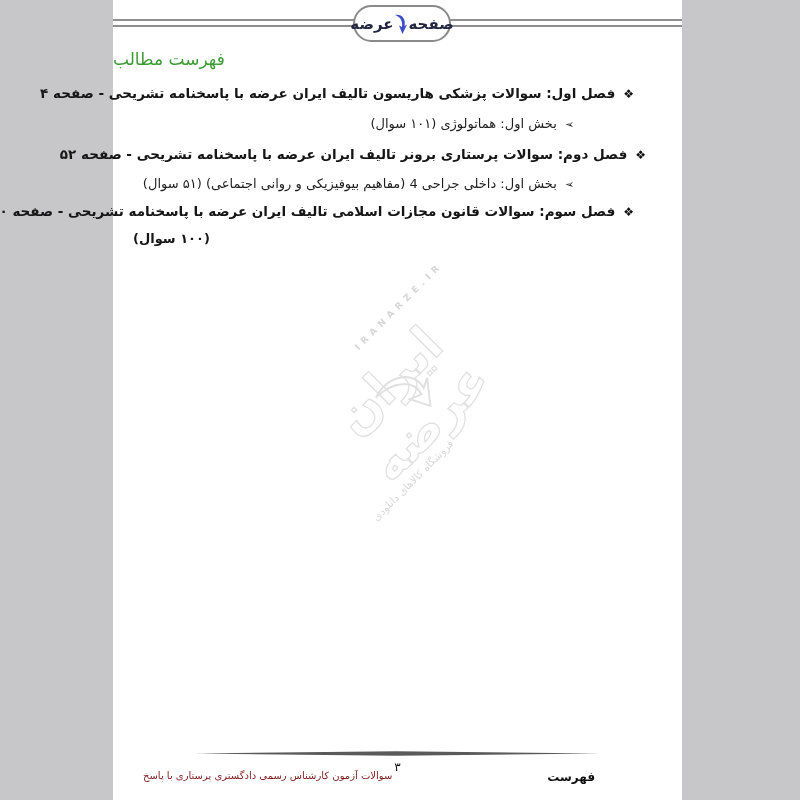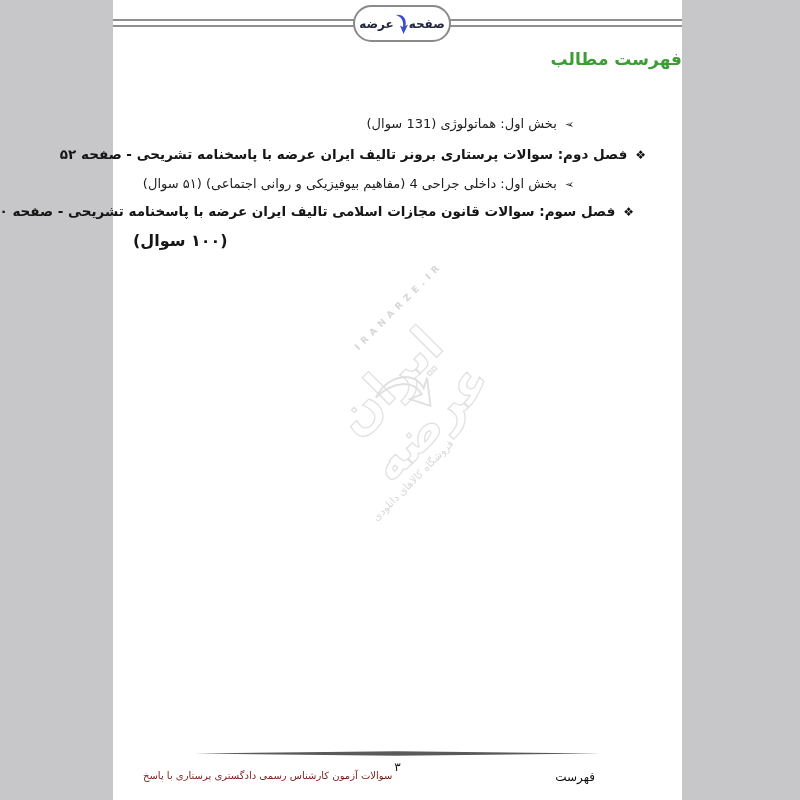--- a/index.html
+++ b/index.html
@@ -6,78 +6,81 @@
   html,body { width:800px; height:800px; background:#c7c7c9; font-family:"DejaVu Sans", sans-serif; }
   .canvas { position:relative; width:800px; height:800px; background:#c7c7c9; overflow:hidden; }
   .page { position:absolute; left:113px; top:0; width:569px; height:800px; background:#ffffff; }
 
   
   .header-rule { position:absolute; top:19px; left:0; width:100%; height:8px;
                  border-top:2px solid #8f8f8f; border-bottom:2px solid #8f8f8f; z-index:2; }
   .logo-capsule { position:absolute; left:240px; top:5px; width:98px; height:37px;
                   background:#ffffff; border:2px solid #8a8a8a; border-radius:19px;
                   display:flex; align-items:center; justify-content:center; z-index:3; direction:rtl; }
-  .logo-capsule .logo-text { font-weight:bold; font-size:12px; color:#232740; letter-spacing:0; }
+  .logo-capsule .logo-text { font-weight:bold; font-size:15px; color:#232740; letter-spacing:0; }
   .logo-arrow { width:13px; height:28px; margin:6px 1px 0 1px; flex:0 0 auto; }
-  .page-title { position:absolute; top:49px; left:0; width:100%; text-align:right;
-                font-size:17px; font-weight:bold; color:#3d9c35; z-index:2; }
+  .page-title { position:absolute; top:49px; left:0; width:100%; text-align:left;
+                font-size:17px; font-weight:normal; color:#3d9c35; z-index:2; }
 
   
   .toc-line { position:absolute; direction:rtl; white-space:nowrap; color:#161616; z-index:2; }
   .toc-chapter { font-size:13.5px; font-weight:bold; }
   .toc-section { font-size:13px; font-weight:normal; color:#1d1d1d; }
   .bullet-diamond { font-size:12px; margin-inline-end:8px; color:#111; }
   .bullet-arrow { display:inline-block; font-size:11px; margin-inline-end:8px; color:#222;
                   transform:scaleX(-1); }
   .toc-1 { top:85px;  right:48px; }
   .toc-2 { top:116px; right:108px; }
   .toc-3 { top:146px; right:36px; }
   .toc-4 { top:176px; right:108px; }
   .toc-5 { top:203px; right:48px; }
-  .toc-6 { top:231px; left:20px; font-size:16px; font-weight:bold; }
+  .toc-6 { top:231px; left:20px; font-size:13px; font-weight:bold; }
 
   
   .watermark { position:absolute; left:170px; top:320px; width:240px; height:150px;
                transform:rotate(-45deg); z-index:1; pointer-events:none; }
   .wm-domain { position:absolute; top:4px; right:0; font-size:9px; letter-spacing:5px;
                color:#d6d6d6; font-weight:bold; }
   .wm-main { position:absolute; top:26px; left:0; width:100%; text-align:center; direction:rtl;
              font-size:50px; font-weight:bold; color:#ffffff;
              -webkit-text-stroke:1.2px #e0e0e0; }
   .wm-arrow { position:absolute; left:95px; top:48px; width:58px; height:58px; }
   .wm-shop { position:absolute; bottom:2px; left:12px; font-size:10.5px; letter-spacing:1px;
              color:#d9d9d9; direction:rtl; }
 
   
   .footer-rule { position:absolute; left:82px; top:751px; width:405px; height:5px; z-index:2; }
   .footer-pagenum { position:absolute; top:760px; left:0; width:100%; text-align:center;
                     font-size:12px; color:#111; z-index:2; }
   .footer-left { position:absolute; top:770px; left:30px; font-size:10px; font-weight:normal;
                  color:#7f1d1d; direction:rtl; z-index:2; }
-  .footer-right { position:absolute; top:770px; right:87px; font-size:12px; font-weight:normal;
+  .footer-right { position:absolute; top:770px; right:87px; font-size:12px; font-weight:bold;
                   color:#0f0f0f; direction:rtl; z-index:2;text-align:center; }
 </style>
 </head>
 <body>
 
 <div class="canvas">
   <div class="page">
 
     <div class="header-rule"></div>
     <div class="logo-capsule">
       <span class="logo-text">صفحه</span>
       <svg class="logo-arrow" viewBox="0 0 13 28">
         <path d="M1 2 C 8 1, 12 6, 10.5 13 L 13 11.5 L 8.5 21 L 5 12.5 L 8 14 C 9 8, 6 3.5, 1 2 Z" fill="#3a4ecb"></path>
       </svg>
       <span class="logo-text">عرضه</span>
     </div>
     <div class="page-title">فهرست مطالب</div>
 
+    <div class="toc-line toc-chapter toc-1">
+      <span class="bullet-diamond">❖</span><span>فصل اول: سوالات پزشکی هاریسون تالیف ایران عرضه با پاسخنامه تشریحی - صفحه ۴</span>
+    </div>
     <div class="toc-line toc-section toc-2">
-      <span class="bullet-arrow">➢</span><span>بخش اول: هماتولوژی (131 سوال)</span>
+      <span class="bullet-arrow">➢</span><span>بخش اول: هماتولوژی (۱۰۱ سوال)</span>
     </div>
     <div class="toc-line toc-chapter toc-3">
       <span class="bullet-diamond">❖</span><span>فصل دوم: سوالات پرستاری برونر تالیف ایران عرضه با پاسخنامه تشریحی - صفحه ۵۲</span>
     </div>
     <div class="toc-line toc-section toc-4">
       <span class="bullet-arrow">➢</span><span>بخش اول: داخلی جراحی 4 (مفاهیم بیوفیزیکی و روانی اجتماعی) (۵۱ سوال)</span>
     </div>
     <div class="toc-line toc-chapter toc-5">
       <span class="bullet-diamond">❖</span><span>فصل سوم: سوالات قانون مجازات اسلامی تالیف ایران عرضه با پاسخنامه تشریحی - صفحه ۸۰</span>
     </div>

